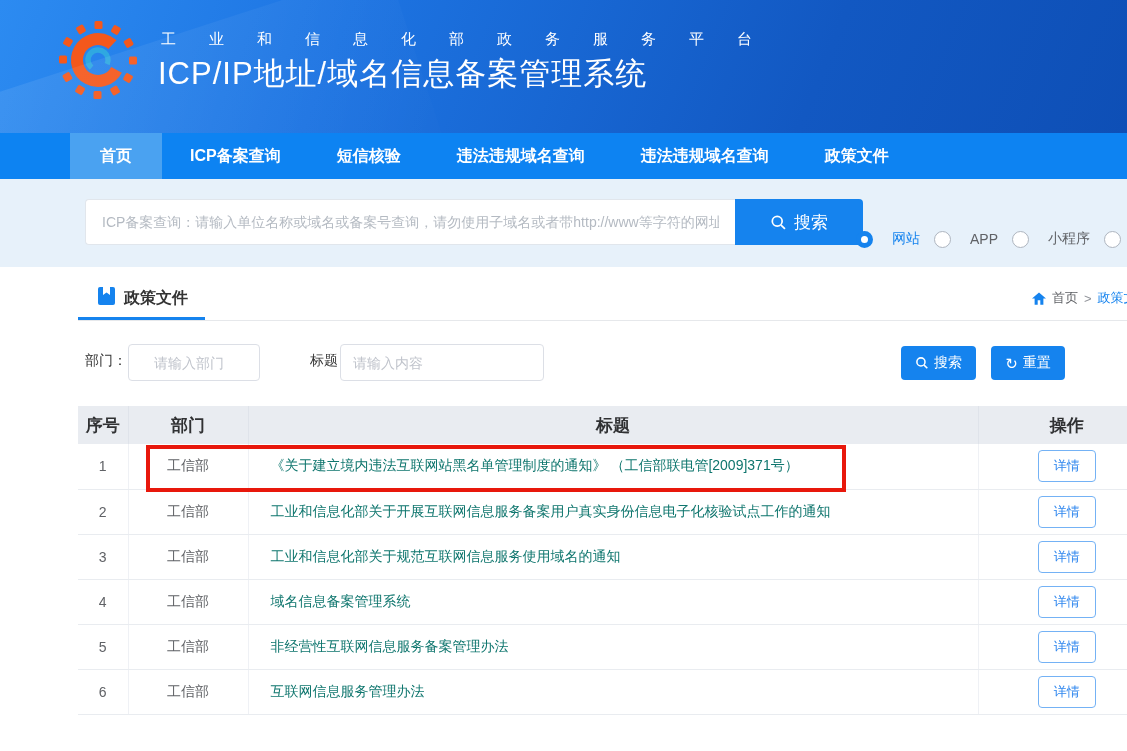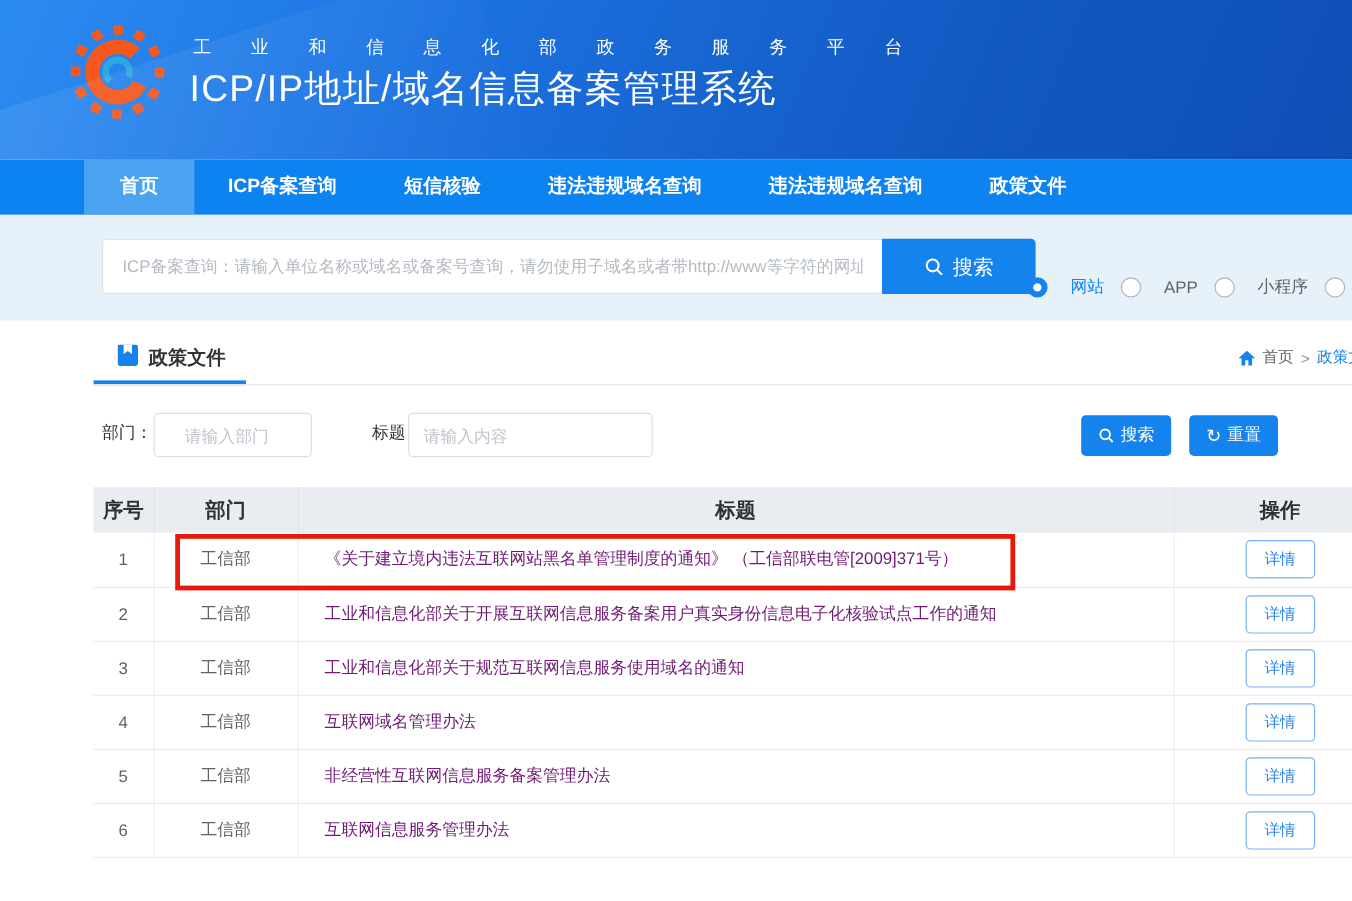--- a/index.html
+++ b/index.html
@@ -75,21 +75,21 @@
   
   .tbl { position:absolute; left:78px; top:406px; width:1077px; border-collapse:collapse; table-layout:fixed; }
   .tbl col.c-no { width:50px; } .tbl col.c-dept { width:120px; }
   .tbl col.c-title { width:730px; } .tbl col.c-op { width:177px; }
   .tbl th { height:38px; background:#e9ecf1; font-size:17px; font-weight:bold; color:#303133;
             border-right:1px solid #dfe3ea; text-align:center; }
   .tbl th:last-child { border-right:none; }
   .tbl td { height:45px; font-size:14px; color:#606266; border-bottom:1px solid #e9ecf0;
             border-right:1px solid #eff1f5; text-align:center; background:#fff; }
   .tbl td:last-child { border-right:none; }
-  .tbl td.t-title { text-align:left; padding:0 22px; color:#701a75; white-space:nowrap; overflow:hidden; }
+  .tbl td.t-title { text-align:left; padding:0 22px; color:#0f766e; white-space:nowrap; overflow:hidden; }
   .btn-detail { padding:6px 15px; font-size:13px; color:#2e86ee; background:#fff;
                 border:1px solid #74b2f5; border-radius:4px; cursor:pointer; font-family:inherit; }
 
   
   .red-box { position:absolute; left:146px; top:445px; width:700px; height:47px;
              border:4px solid #e8180c; pointer-events:none; }
 </style>
 </head>
 <body>
 
@@ -224,21 +224,21 @@
       </tr>
       <tr>
         <td>3</td>
         <td>工信部</td>
         <td class="t-title">工业和信息化部关于规范互联网信息服务使用域名的通知</td>
         <td><button class="btn-detail">详情</button></td>
       </tr>
       <tr>
         <td>4</td>
         <td>工信部</td>
-        <td class="t-title">互联网域名管理办法</td>
+        <td class="t-title">域名信息备案管理系统</td>
         <td><button class="btn-detail">详情</button></td>
       </tr>
       <tr>
         <td>5</td>
         <td>工信部</td>
         <td class="t-title">非经营性互联网信息服务备案管理办法</td>
         <td><button class="btn-detail">详情</button></td>
       </tr>
       <tr>
         <td>6</td>

